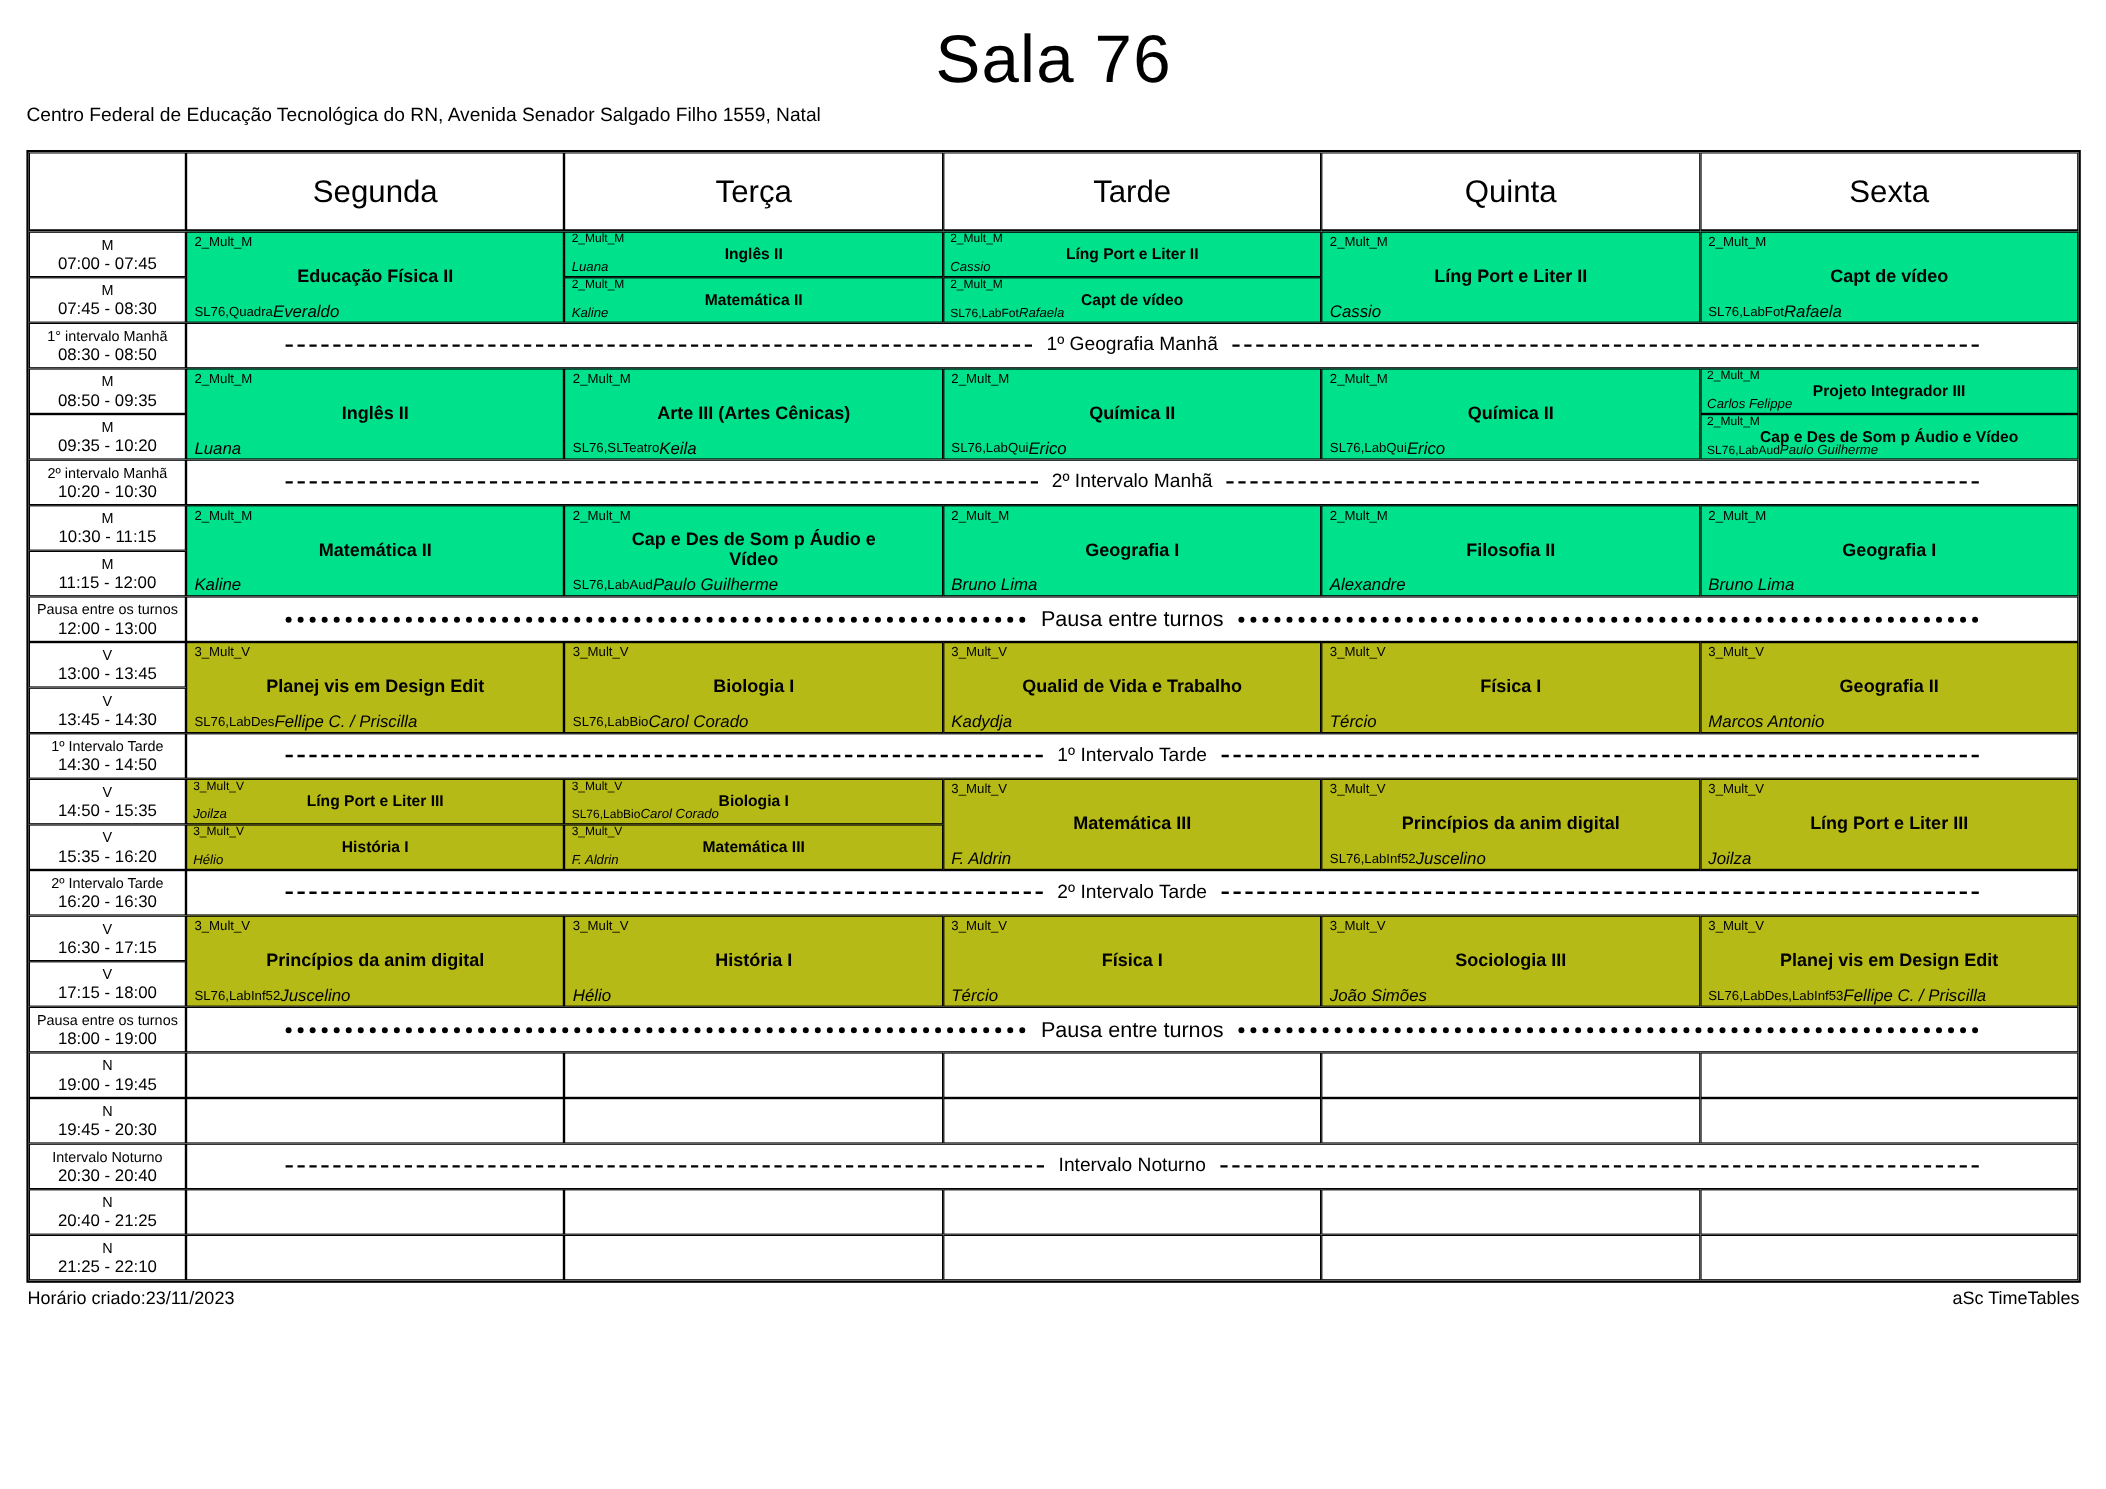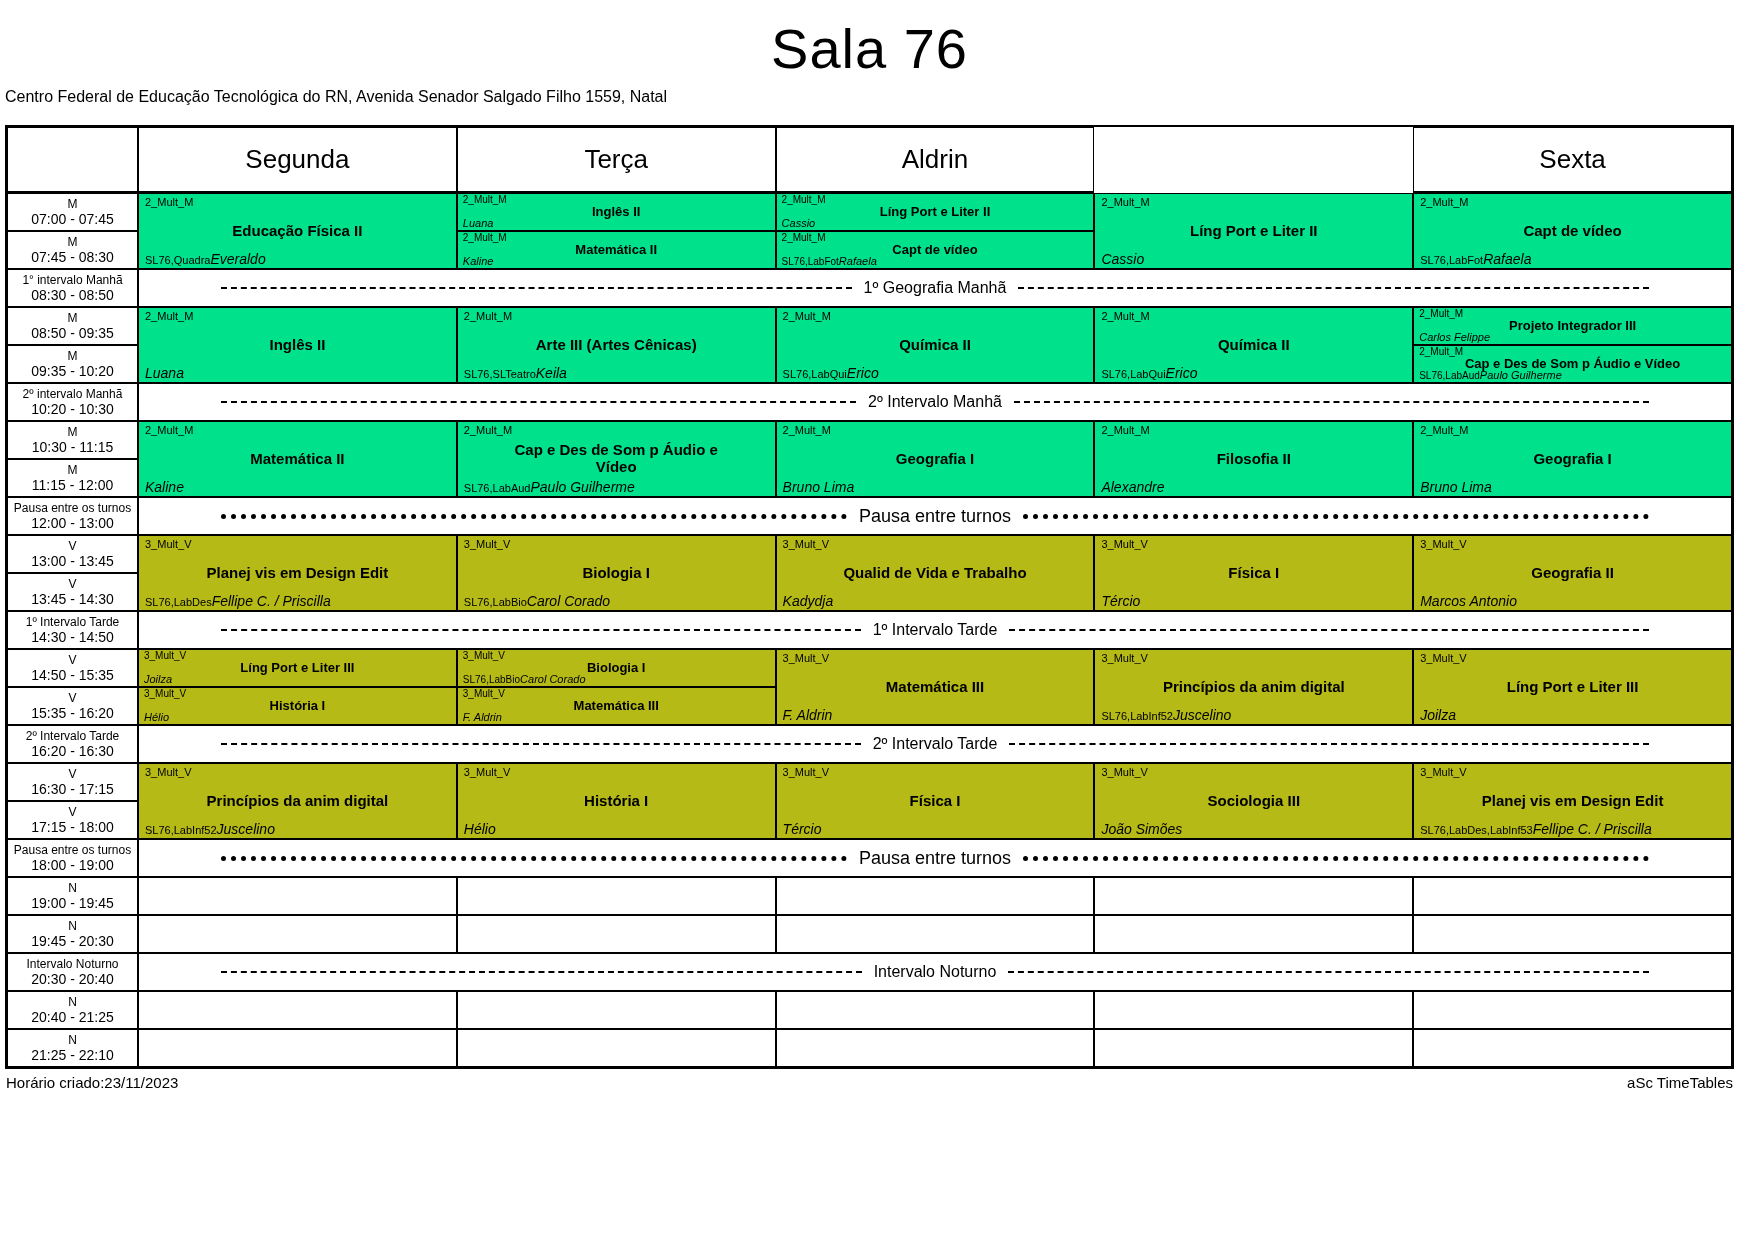--- a/index.html
+++ b/index.html
@@ -2,21 +2,21 @@
 <html><head>
 <meta charset="utf-8">
 <style>
   * { box-sizing: border-box; margin: 0; padding: 0; }
   html, body { background: #fff; }
   body {
     width: 1755px; height: 1241px;
     font-family: "Liberation Sans", sans-serif;
     color: #000; position: relative; overflow: hidden;
   }
-  .page { padding: 4px 21px 0 5px; }
+  .page { padding: 4px 21px 0 22px; }
   .title {
     text-align: center; font-size: 56px; font-weight: normal;
     line-height: 66px; margin-top: 12px; letter-spacing: 1px;
   }
   .subtitle { font-size: 16px; line-height: 22px; margin: 4px 0 17px 0; }
 
   .grid {
     display: grid;
     grid-template-columns: 131px repeat(5, 1fr);
     grid-template-rows: 66px repeat(23, 38px);
@@ -73,21 +73,22 @@
 <body>
 
 <div class="page">
   <div class="title">Sala 76</div>
   <div class="subtitle">Centro Federal de Educação Tecnológica do RN, Avenida Senador Salgado Filho 1559, Natal</div>
 
   <div class="grid" id="grid">
     <div class="cell corner" style="grid-row:1;grid-column:1"></div>
     <div class="cell dayhead" style="grid-row:1;grid-column:2">Segunda</div>
     <div class="cell dayhead" style="grid-row:1;grid-column:3">Terça</div>
-    <div class="cell dayhead" style="grid-row:1;grid-column:4">Aldrin</div>
+    <div class="cell dayhead" style="grid-row:1;grid-column:4">Tarde</div>
+    <div class="cell dayhead" style="grid-row:1;grid-column:5">Quinta</div>
     <div class="cell dayhead" style="grid-row:1;grid-column:6">Sexta</div>
   <div class="cell time-cell" style="grid-area: 2 / 1 / span 1 / span 1;">
         <div class="tlabel">M</div>
         <div class="ttime">07:00 - 07:45</div>
       </div>
       <div class="cell time-cell" style="grid-area: 3 / 1 / span 1 / span 1;">
         <div class="tlabel">M</div>
         <div class="ttime">07:45 - 08:30</div>
       </div>
       <div class="cell cc" style="grid-area: 2 / 2 / span 2 / span 1; background: rgb(0, 225, 139);">

